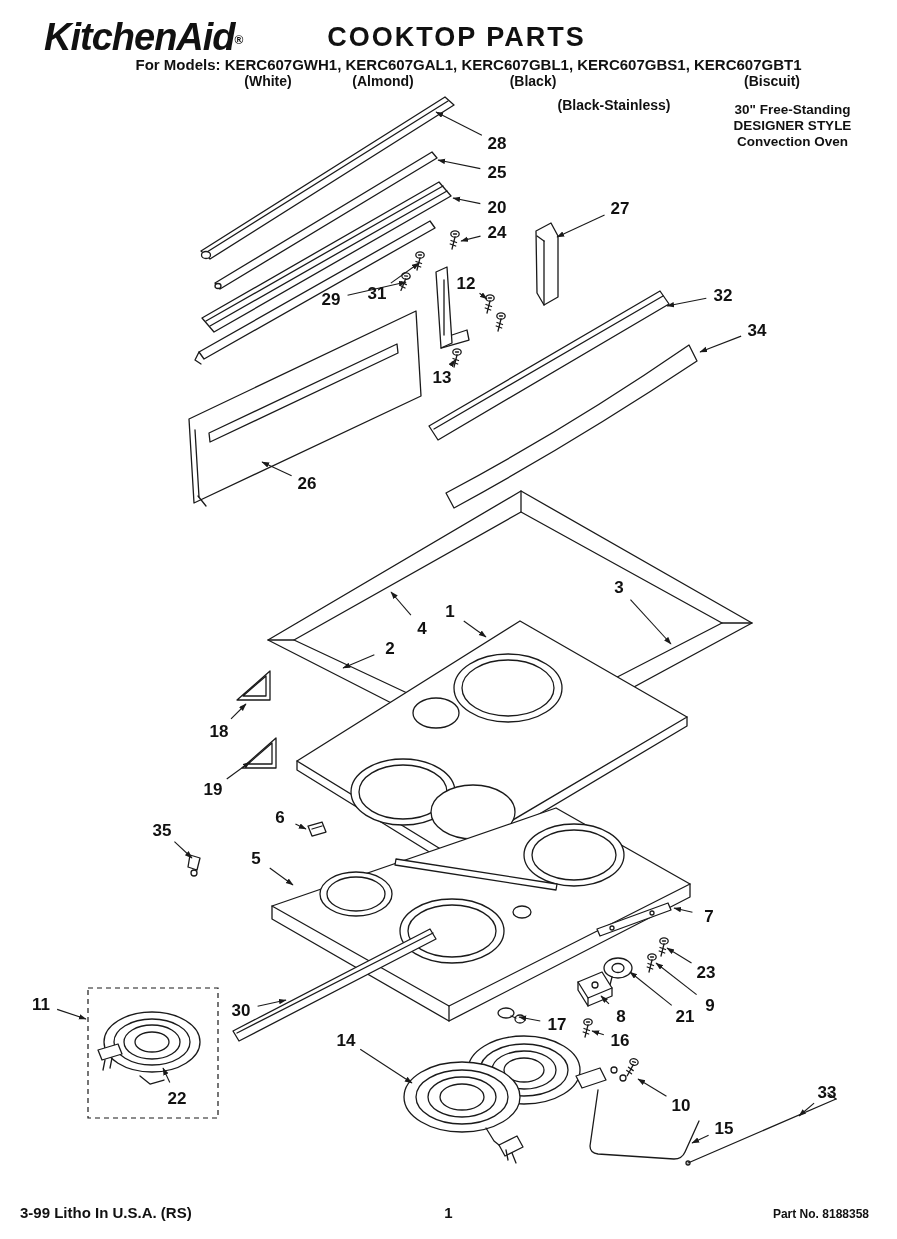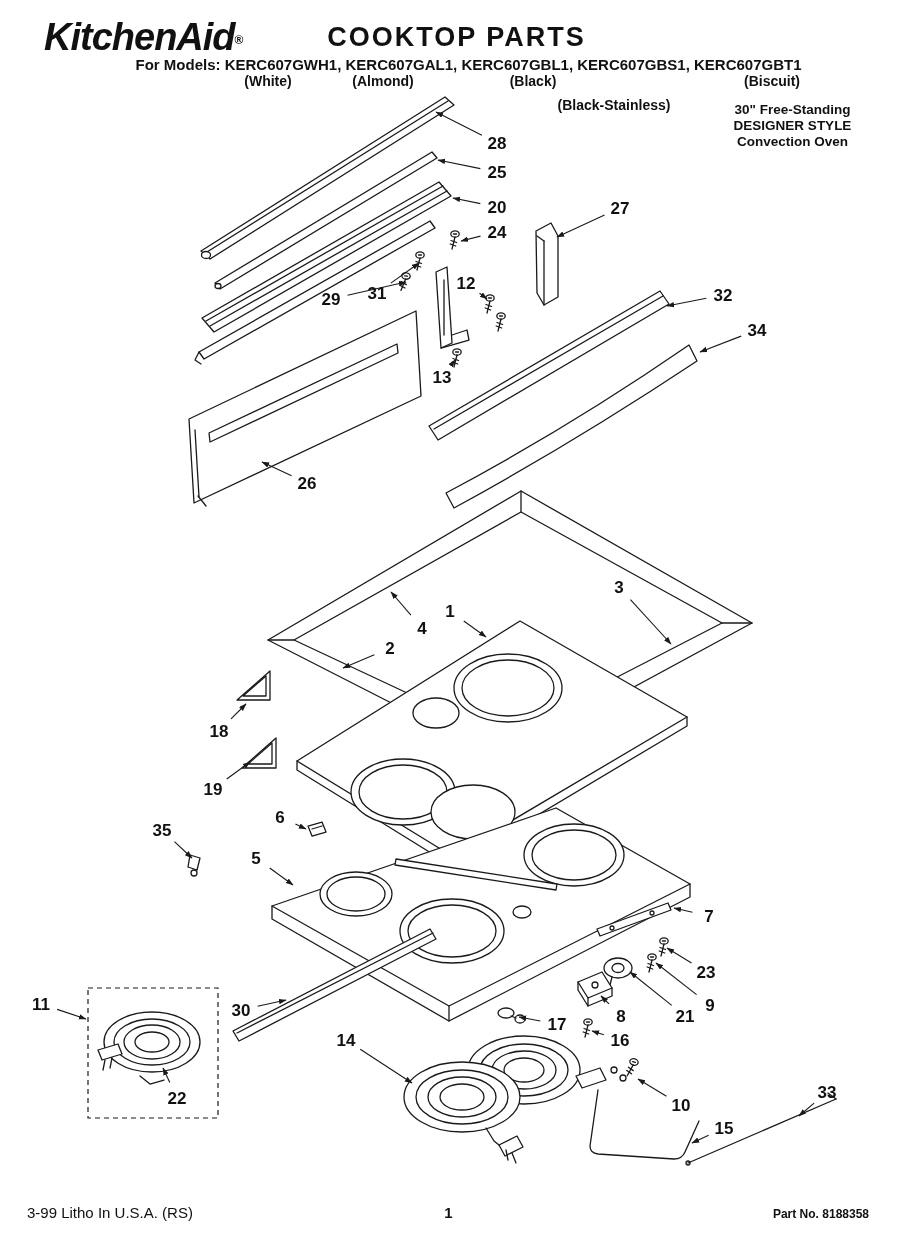--- a/index.html
+++ b/index.html
@@ -28,21 +28,21 @@
   .colors-row { position:absolute; left:0; top:73px; width:100%; height:18px; }
   .colors-row span {
     position:absolute; transform:translateX(-50%);
     font-size:14px; font-weight:bold; white-space:nowrap;
   }
   .description {
     position:absolute; left:695px; top:102px; width:195px;
     text-align:center; font-size:13.5px; font-weight:bold; line-height:16px;
   }
 
-  .footer-left  { position:absolute; left:27px;  bottom:18px; font-size:15px; font-weight:normal; }
+  .footer-left  { position:absolute; left:20px;  bottom:18px; font-size:15px; font-weight:bold; }
   .footer-center{ position:absolute; left:0; right:0; bottom:18px; text-align:center; font-size:15px; font-weight:bold; }
   .footer-right { position:absolute; right:28px; bottom:18px; font-size:12px; font-weight:bold; }
 
   svg.diagram { position:absolute; left:0; top:0; }
   .part { fill:#fff; stroke:#1a1a1a; stroke-width:1.3; stroke-linejoin:round; stroke-linecap:round; }
   .ln   { fill:none; stroke:#1a1a1a; stroke-width:1.3; stroke-linejoin:round; stroke-linecap:round; }
   .dashed { fill:none; stroke:#1a1a1a; stroke-width:1.2; stroke-dasharray:5 4; }
   .callout-text { font:700 17px "Liberation Sans", sans-serif; fill:#111; }
   .leader { stroke:#1a1a1a; stroke-width:1.1; fill:none; }
 </style>

